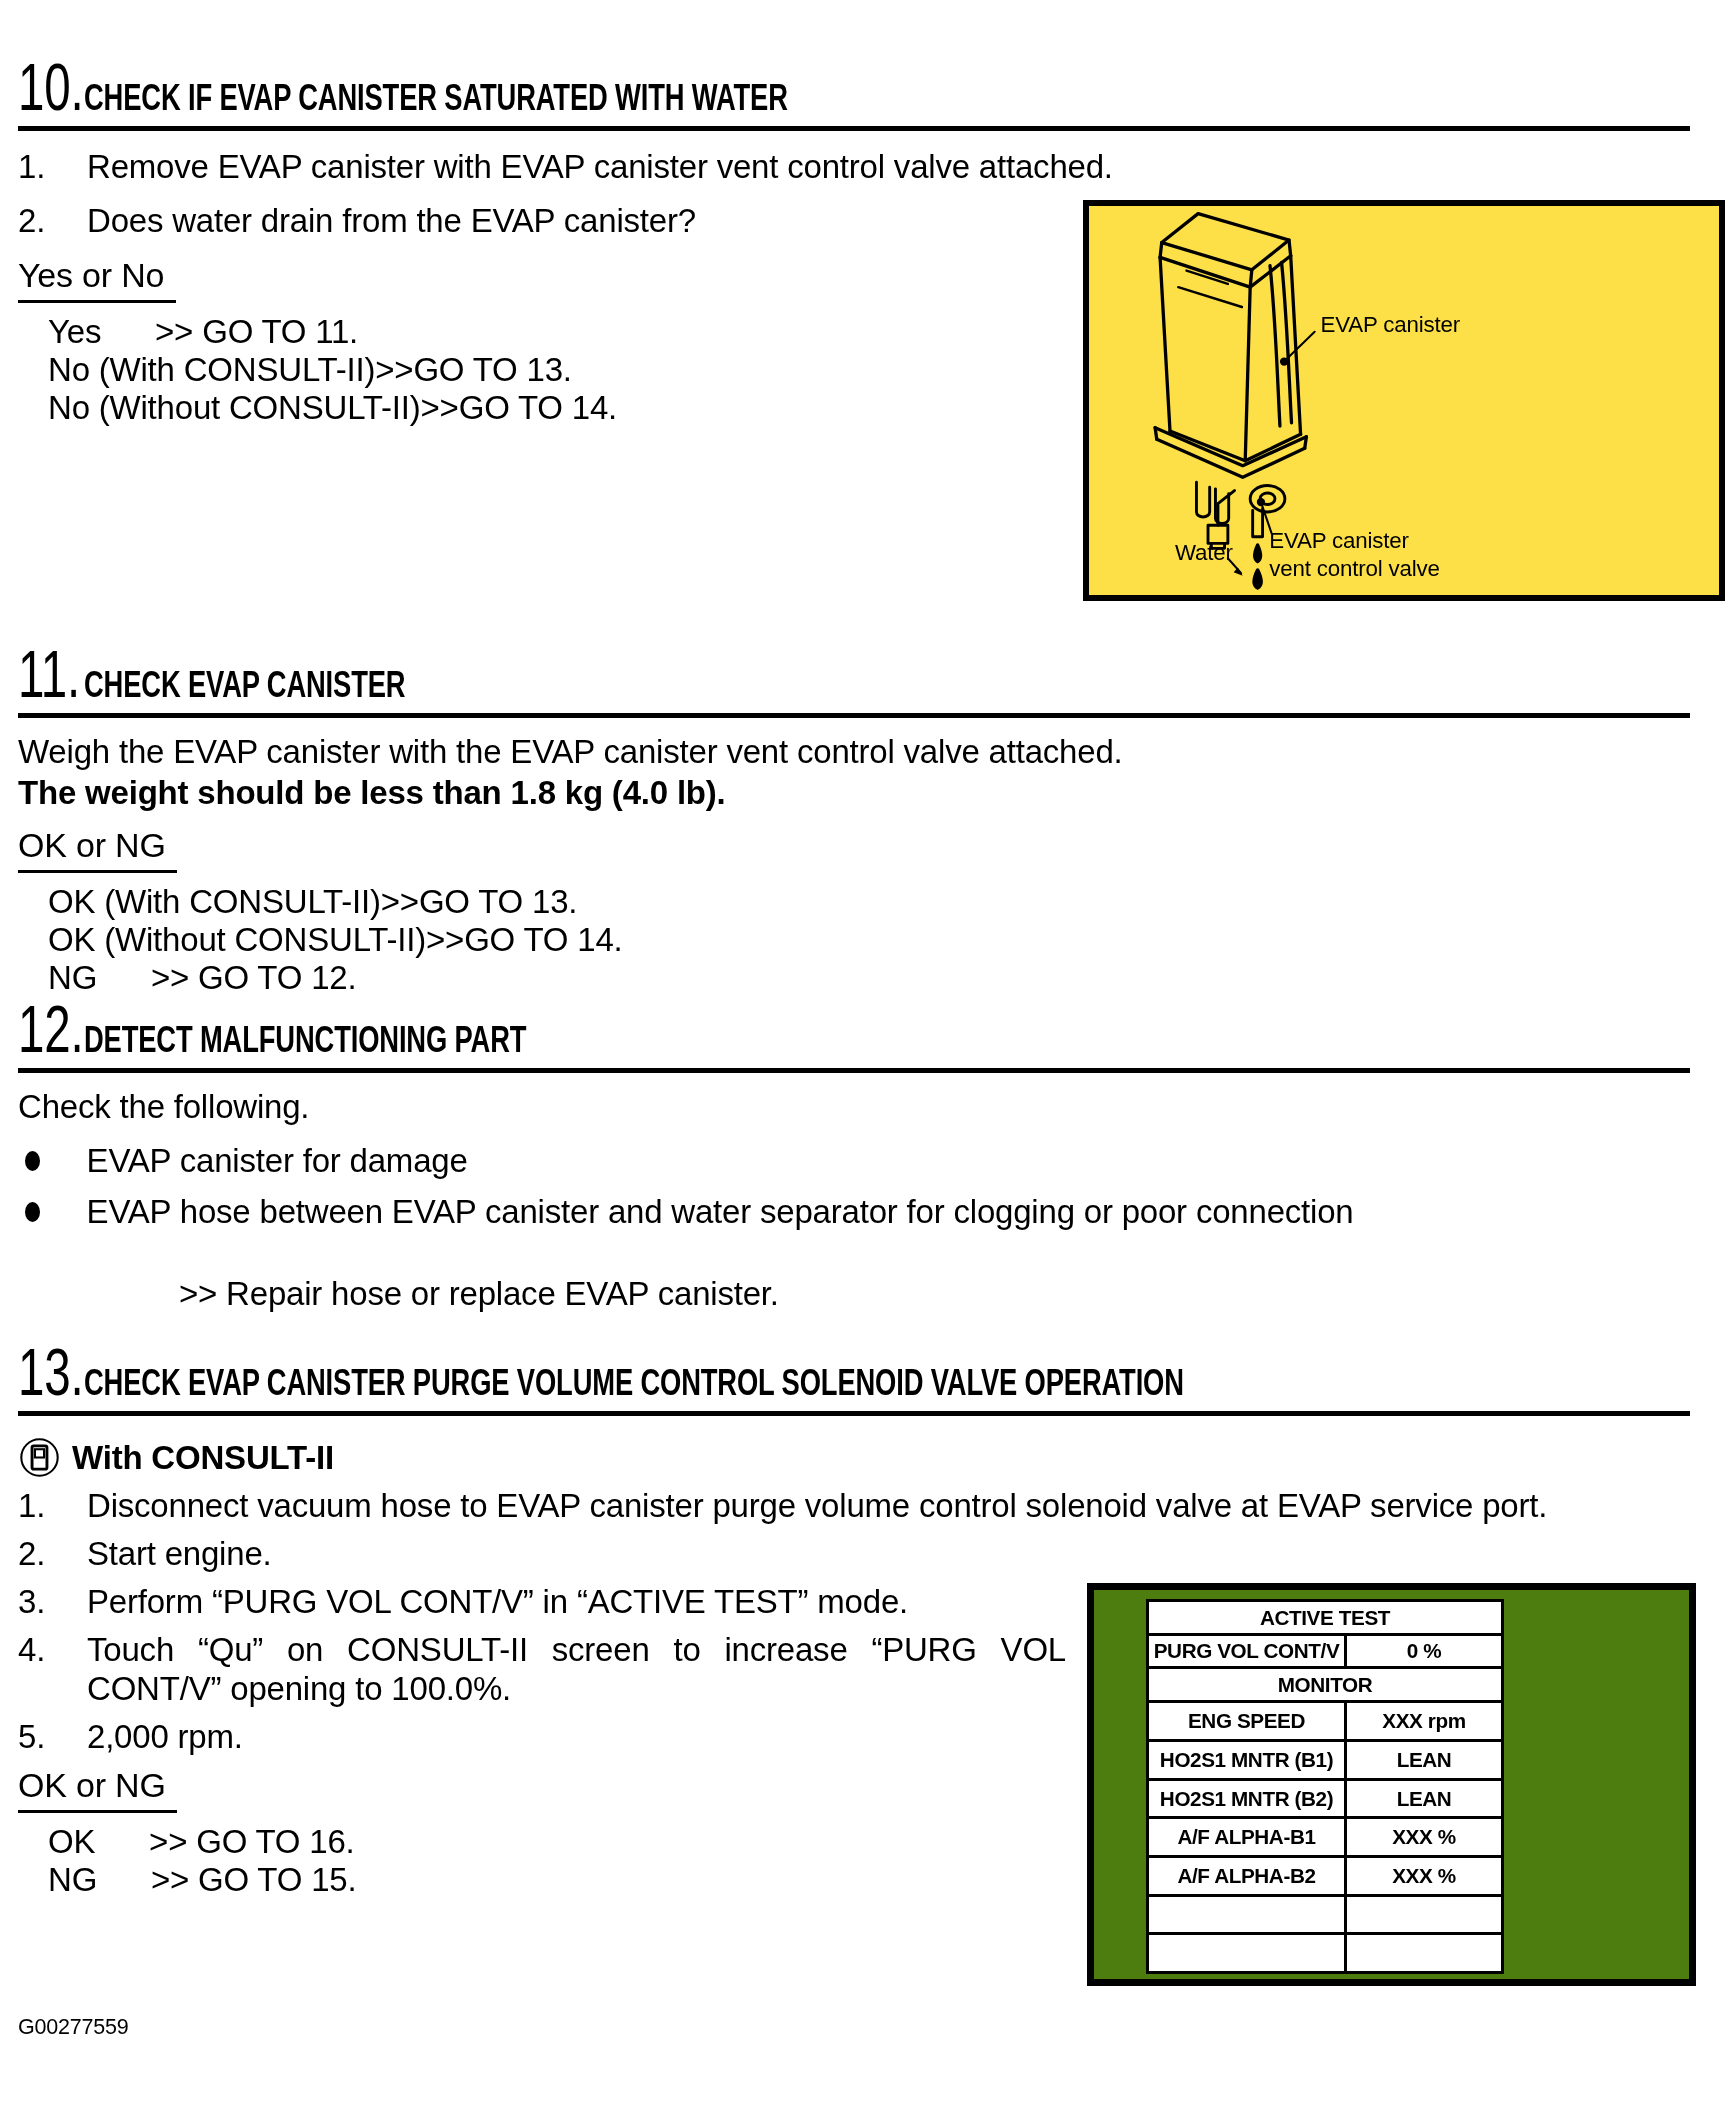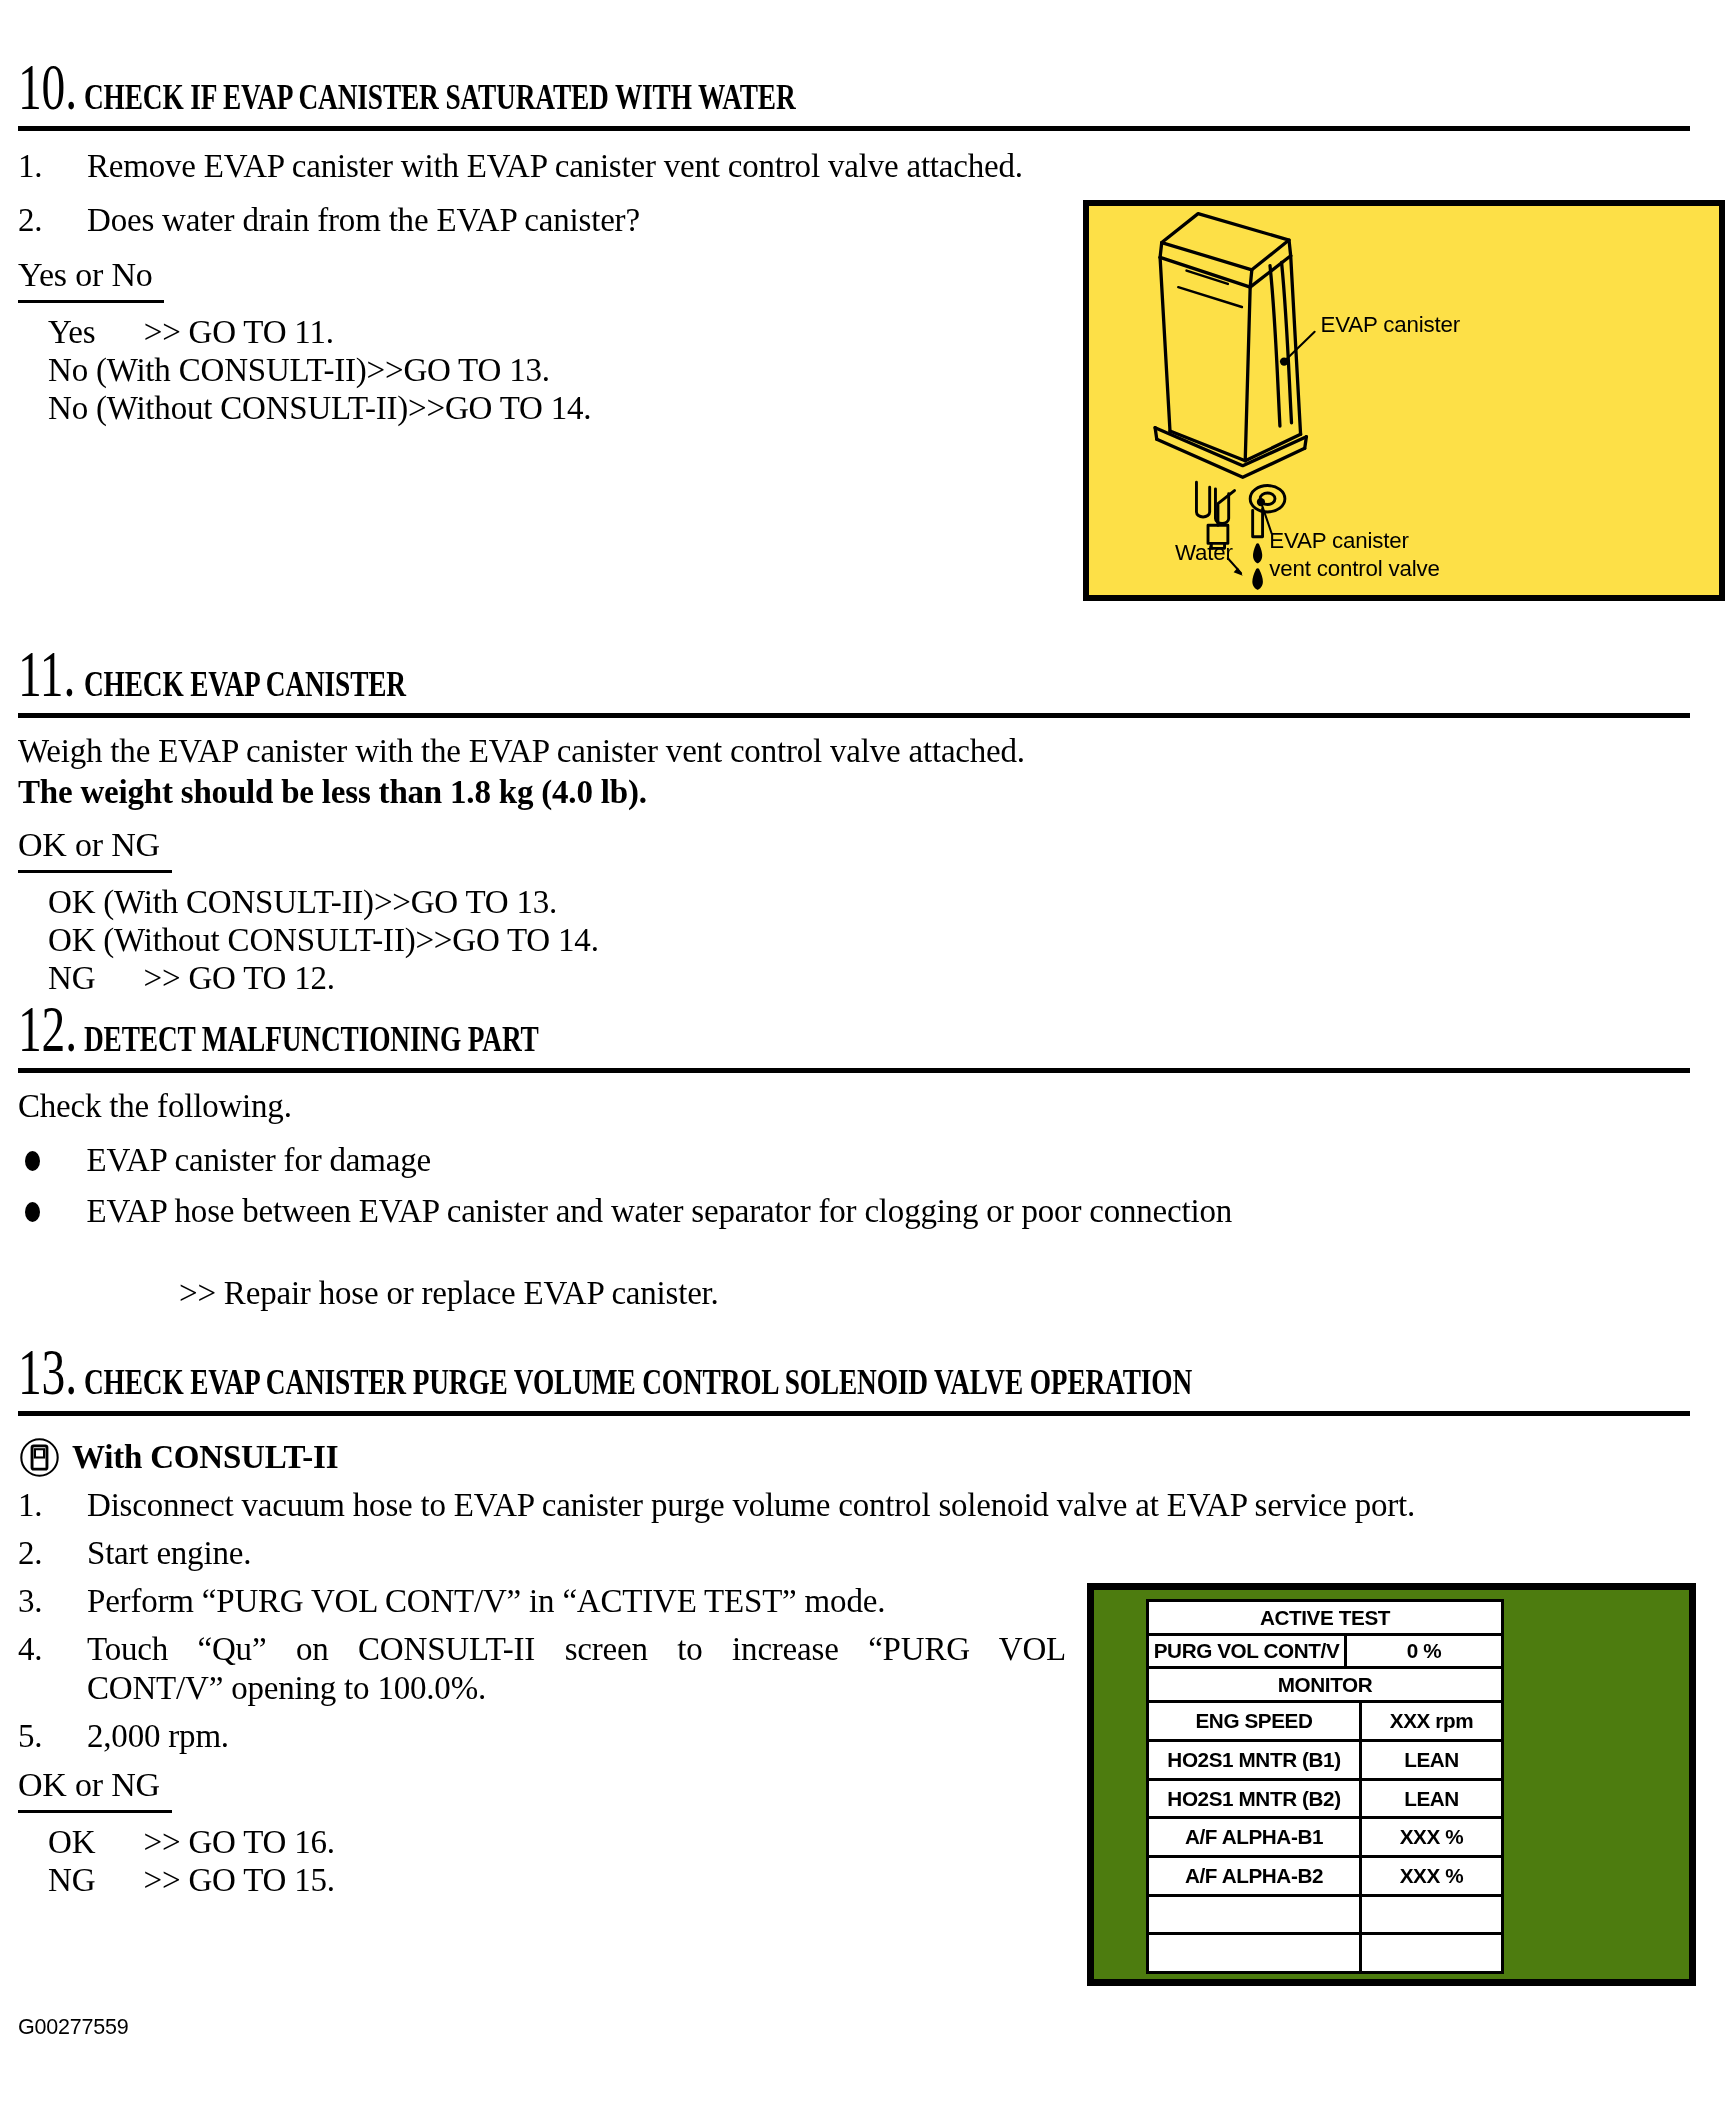--- a/index.html
+++ b/index.html
@@ -1,21 +1,21 @@
 <!DOCTYPE html>
 <html style="font-size:13.2px"><head>
 <meta charset="utf-8">
 <style>
   html,body{margin:0;padding:0;background:#fff;}
   body{
     width:1733px;height:2104px;position:relative;
     font-family:"Liberation Sans","DejaVu Sans",sans-serif;
     color:#000;letter-spacing:-0.2px;
   }
-  .sec{position:absolute;left:18px;right:43px;font-family:Liberation Serif, serif;}
+  .sec{position:absolute;left:18px;right:43px;}
   .sec-head{display:flex;align-items:baseline;}
   .sec-num{
     font-size:66px;line-height:68px;flex:none;width:53px;
     display:inline-block;transform:scaleX(0.72);transform-origin:0 100%;
     white-space:nowrap;
   }
   .sec-title{
     font-size:36px;font-weight:bold;flex:none;margin-left:13.2px;
     display:inline-block;transform:scaleX(0.76);transform-origin:0 100%;
     white-space:nowrap;
@@ -67,21 +67,21 @@
     box-sizing:border-box;background:#fff;align-items:stretch;
   }
   .crow:first-child{margin-top:0;}
   .crow.hrow{height:37px;}
   .crow.drow{height:42px;}
   .cfull,.c1,.c2{
     display:flex;align-items:center;justify-content:center;
     font-size:20.7px;font-weight:bold;letter-spacing:-0.4px;white-space:nowrap;
   }
   .cfull{flex:1;}
-  .c1{width:213px;flex:none;border-right:3.3px solid #000;box-sizing:border-box;}
+  .c1{width:198px;flex:none;border-right:3.3px solid #000;box-sizing:border-box;}
   .c1.purg{width:198px;}
   .c2{flex:1;}
   .figcode{position:absolute;left:18px;top:2015px;font-size:21.5px;}
   svg text{font-family:"Liberation Sans","DejaVu Sans",sans-serif;fill:#000;}
 </style>
 </head>
 <body>
 
 <div class="sec" style="top:0;">
   <div class="sec-head" style="margin-top:53px;">

